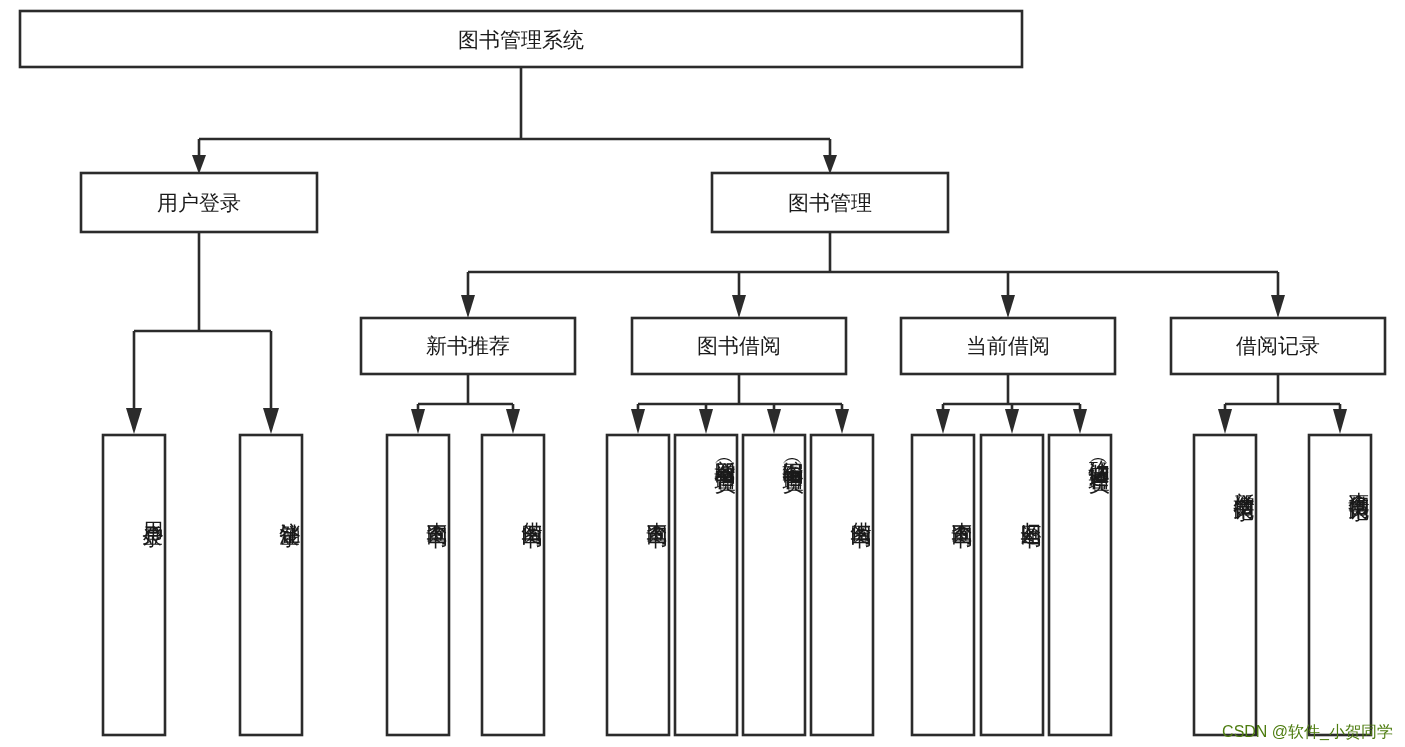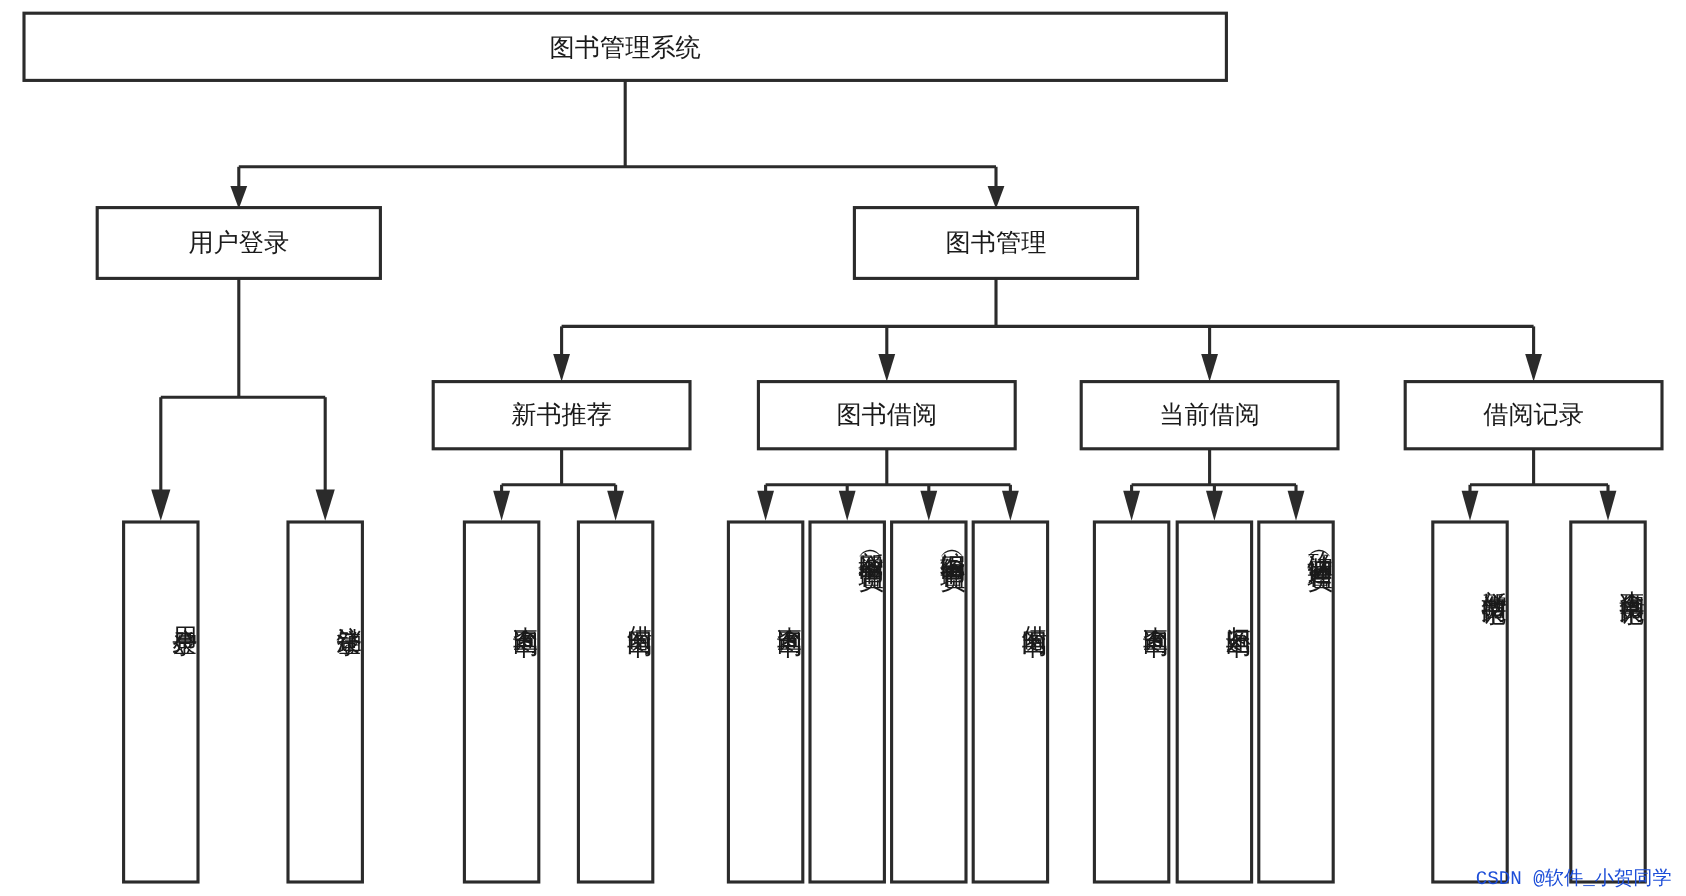--- a/index.html
+++ b/index.html
@@ -63,23 +63,23 @@
     letter-spacing: 2px;
     color: #1a1a1a;
     white-space: nowrap;
     text-align: center;
     pointer-events: none;
   }
   .watermark {
     position: absolute;
     right: 12px;
     bottom: 4px;
-    font-family: Liberation Mono, monospace;
+    font-family: Liberation Sans, sans-serif;
     font-size: 16px;
-    color: #1d4ed8;
+    color: #4d7c0f;
     white-space: nowrap;
   }
 </style>
 </head>
 <body>
 
 <div id="diagram-root">
 
   <svg id="flow" viewBox="0 0 1405 747" xmlns="http://www.w3.org/2000/svg">
 

